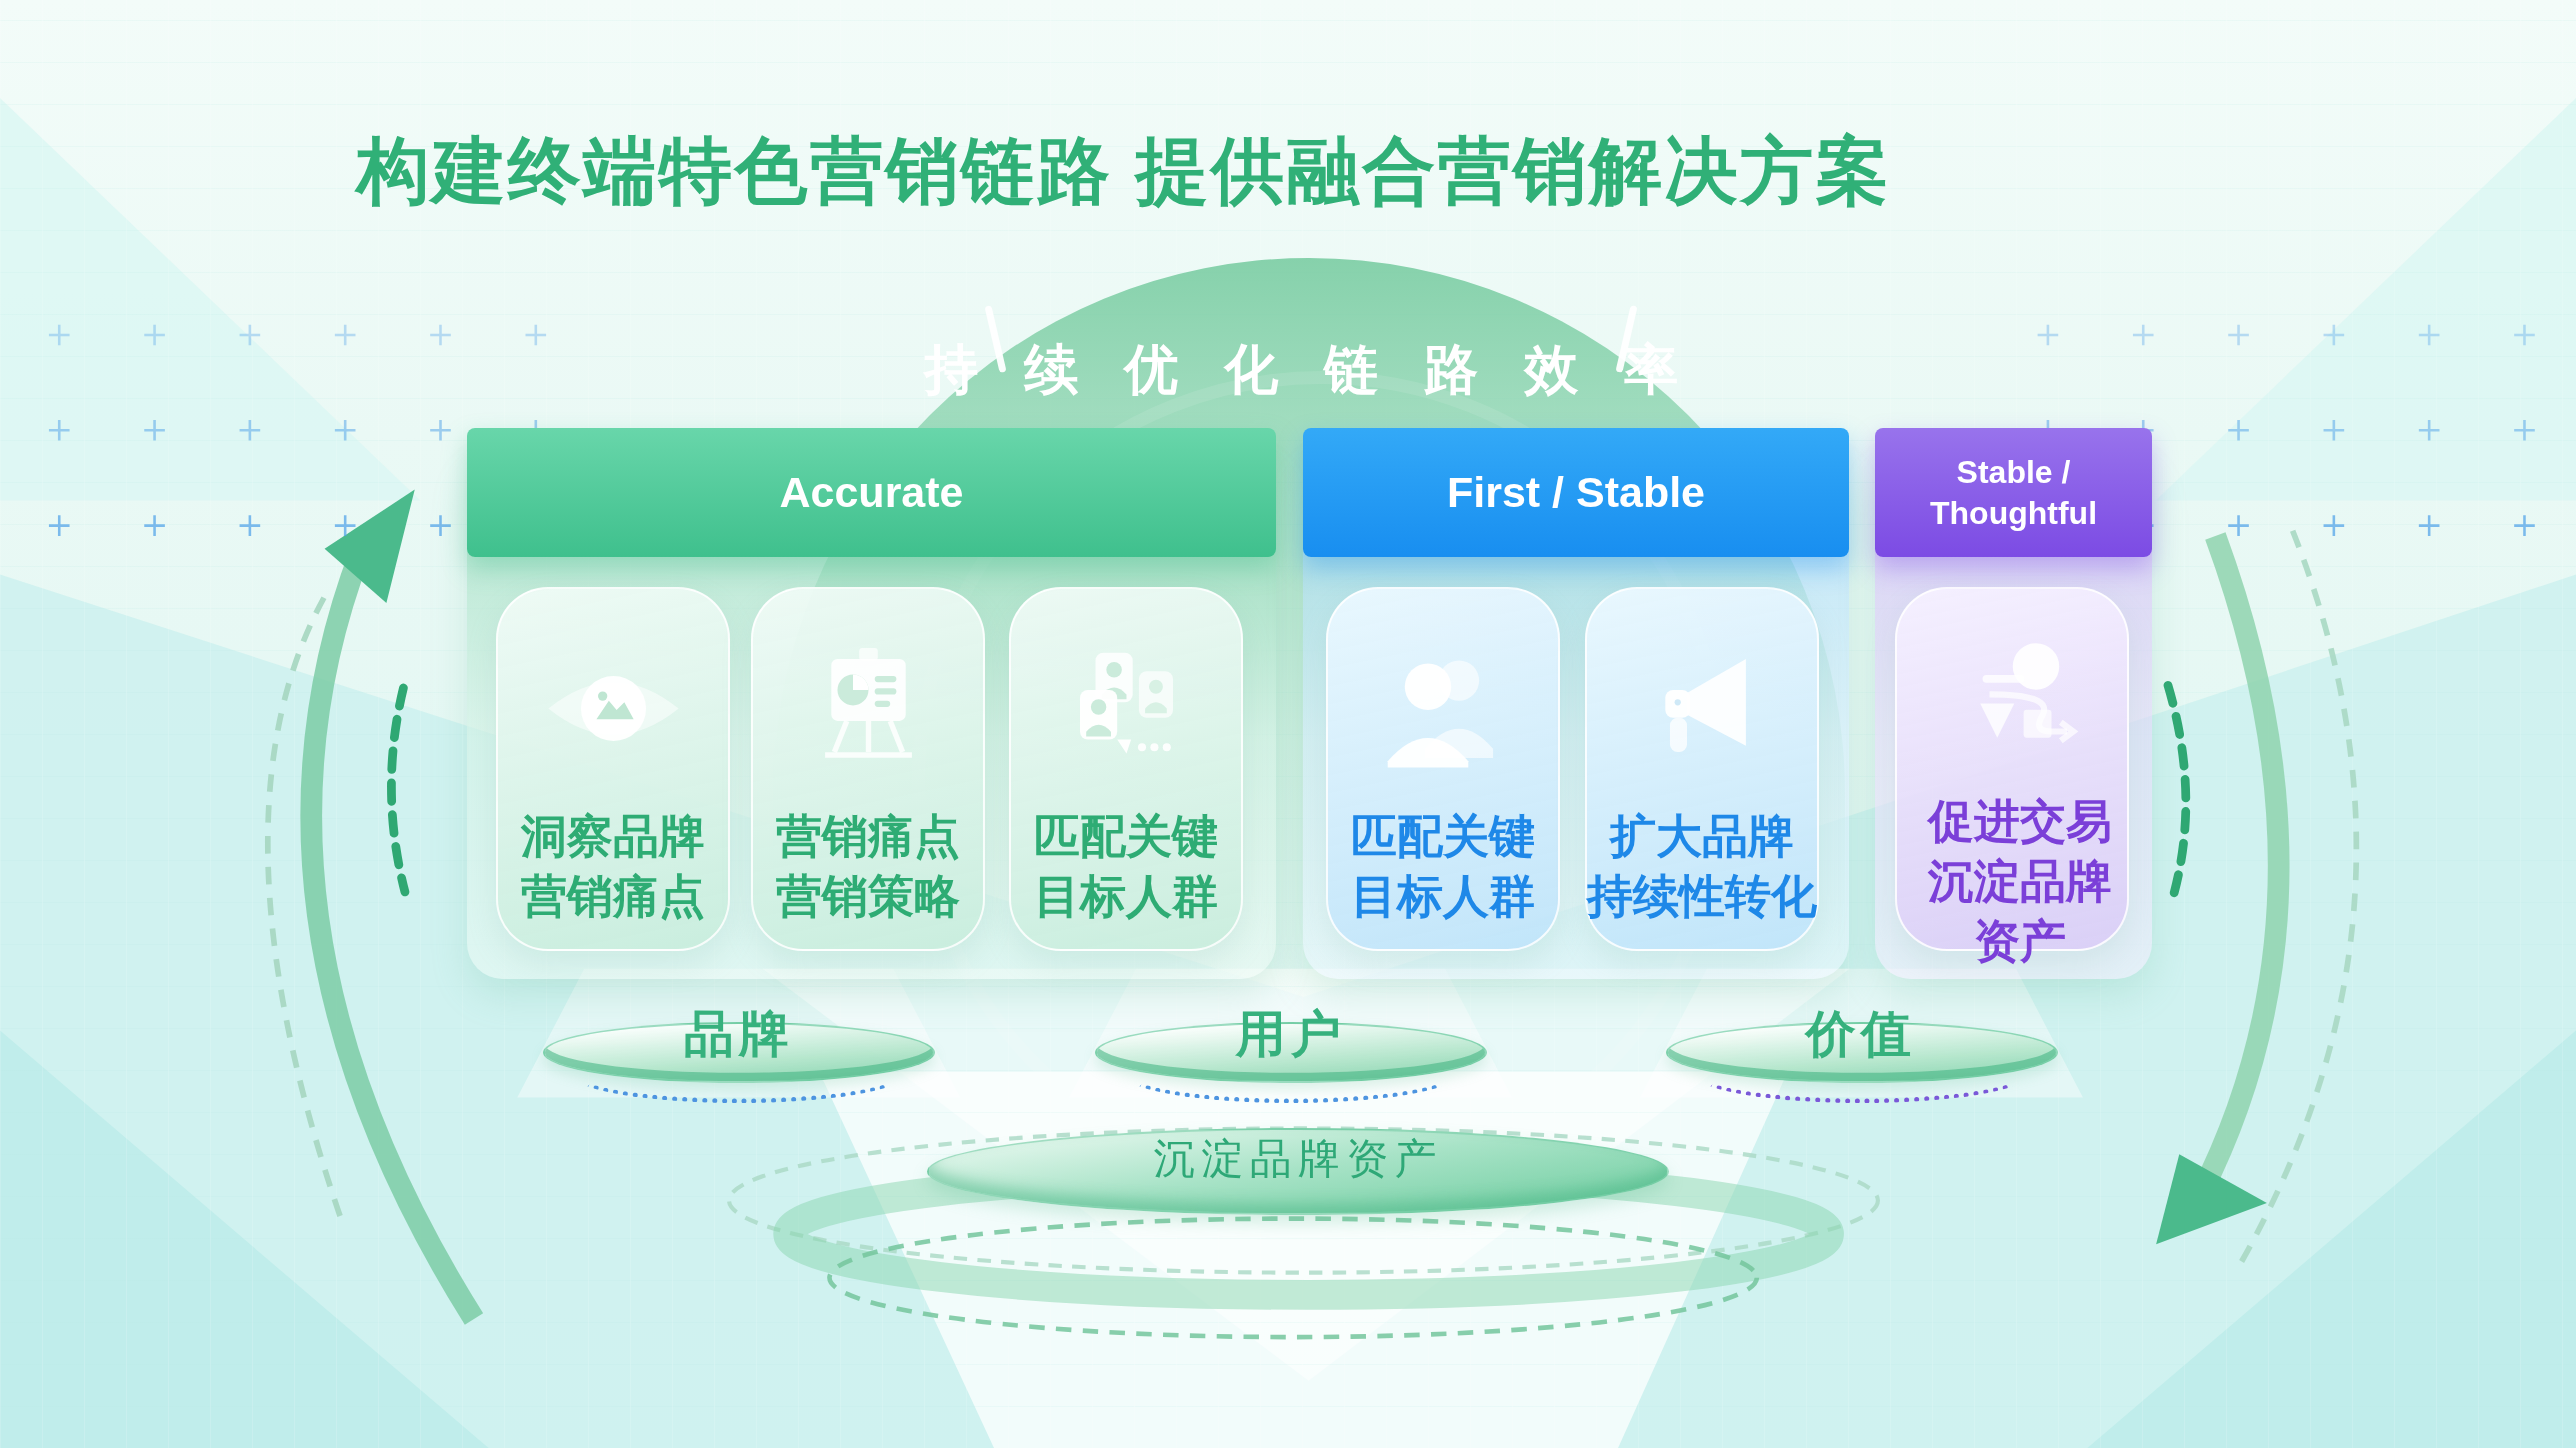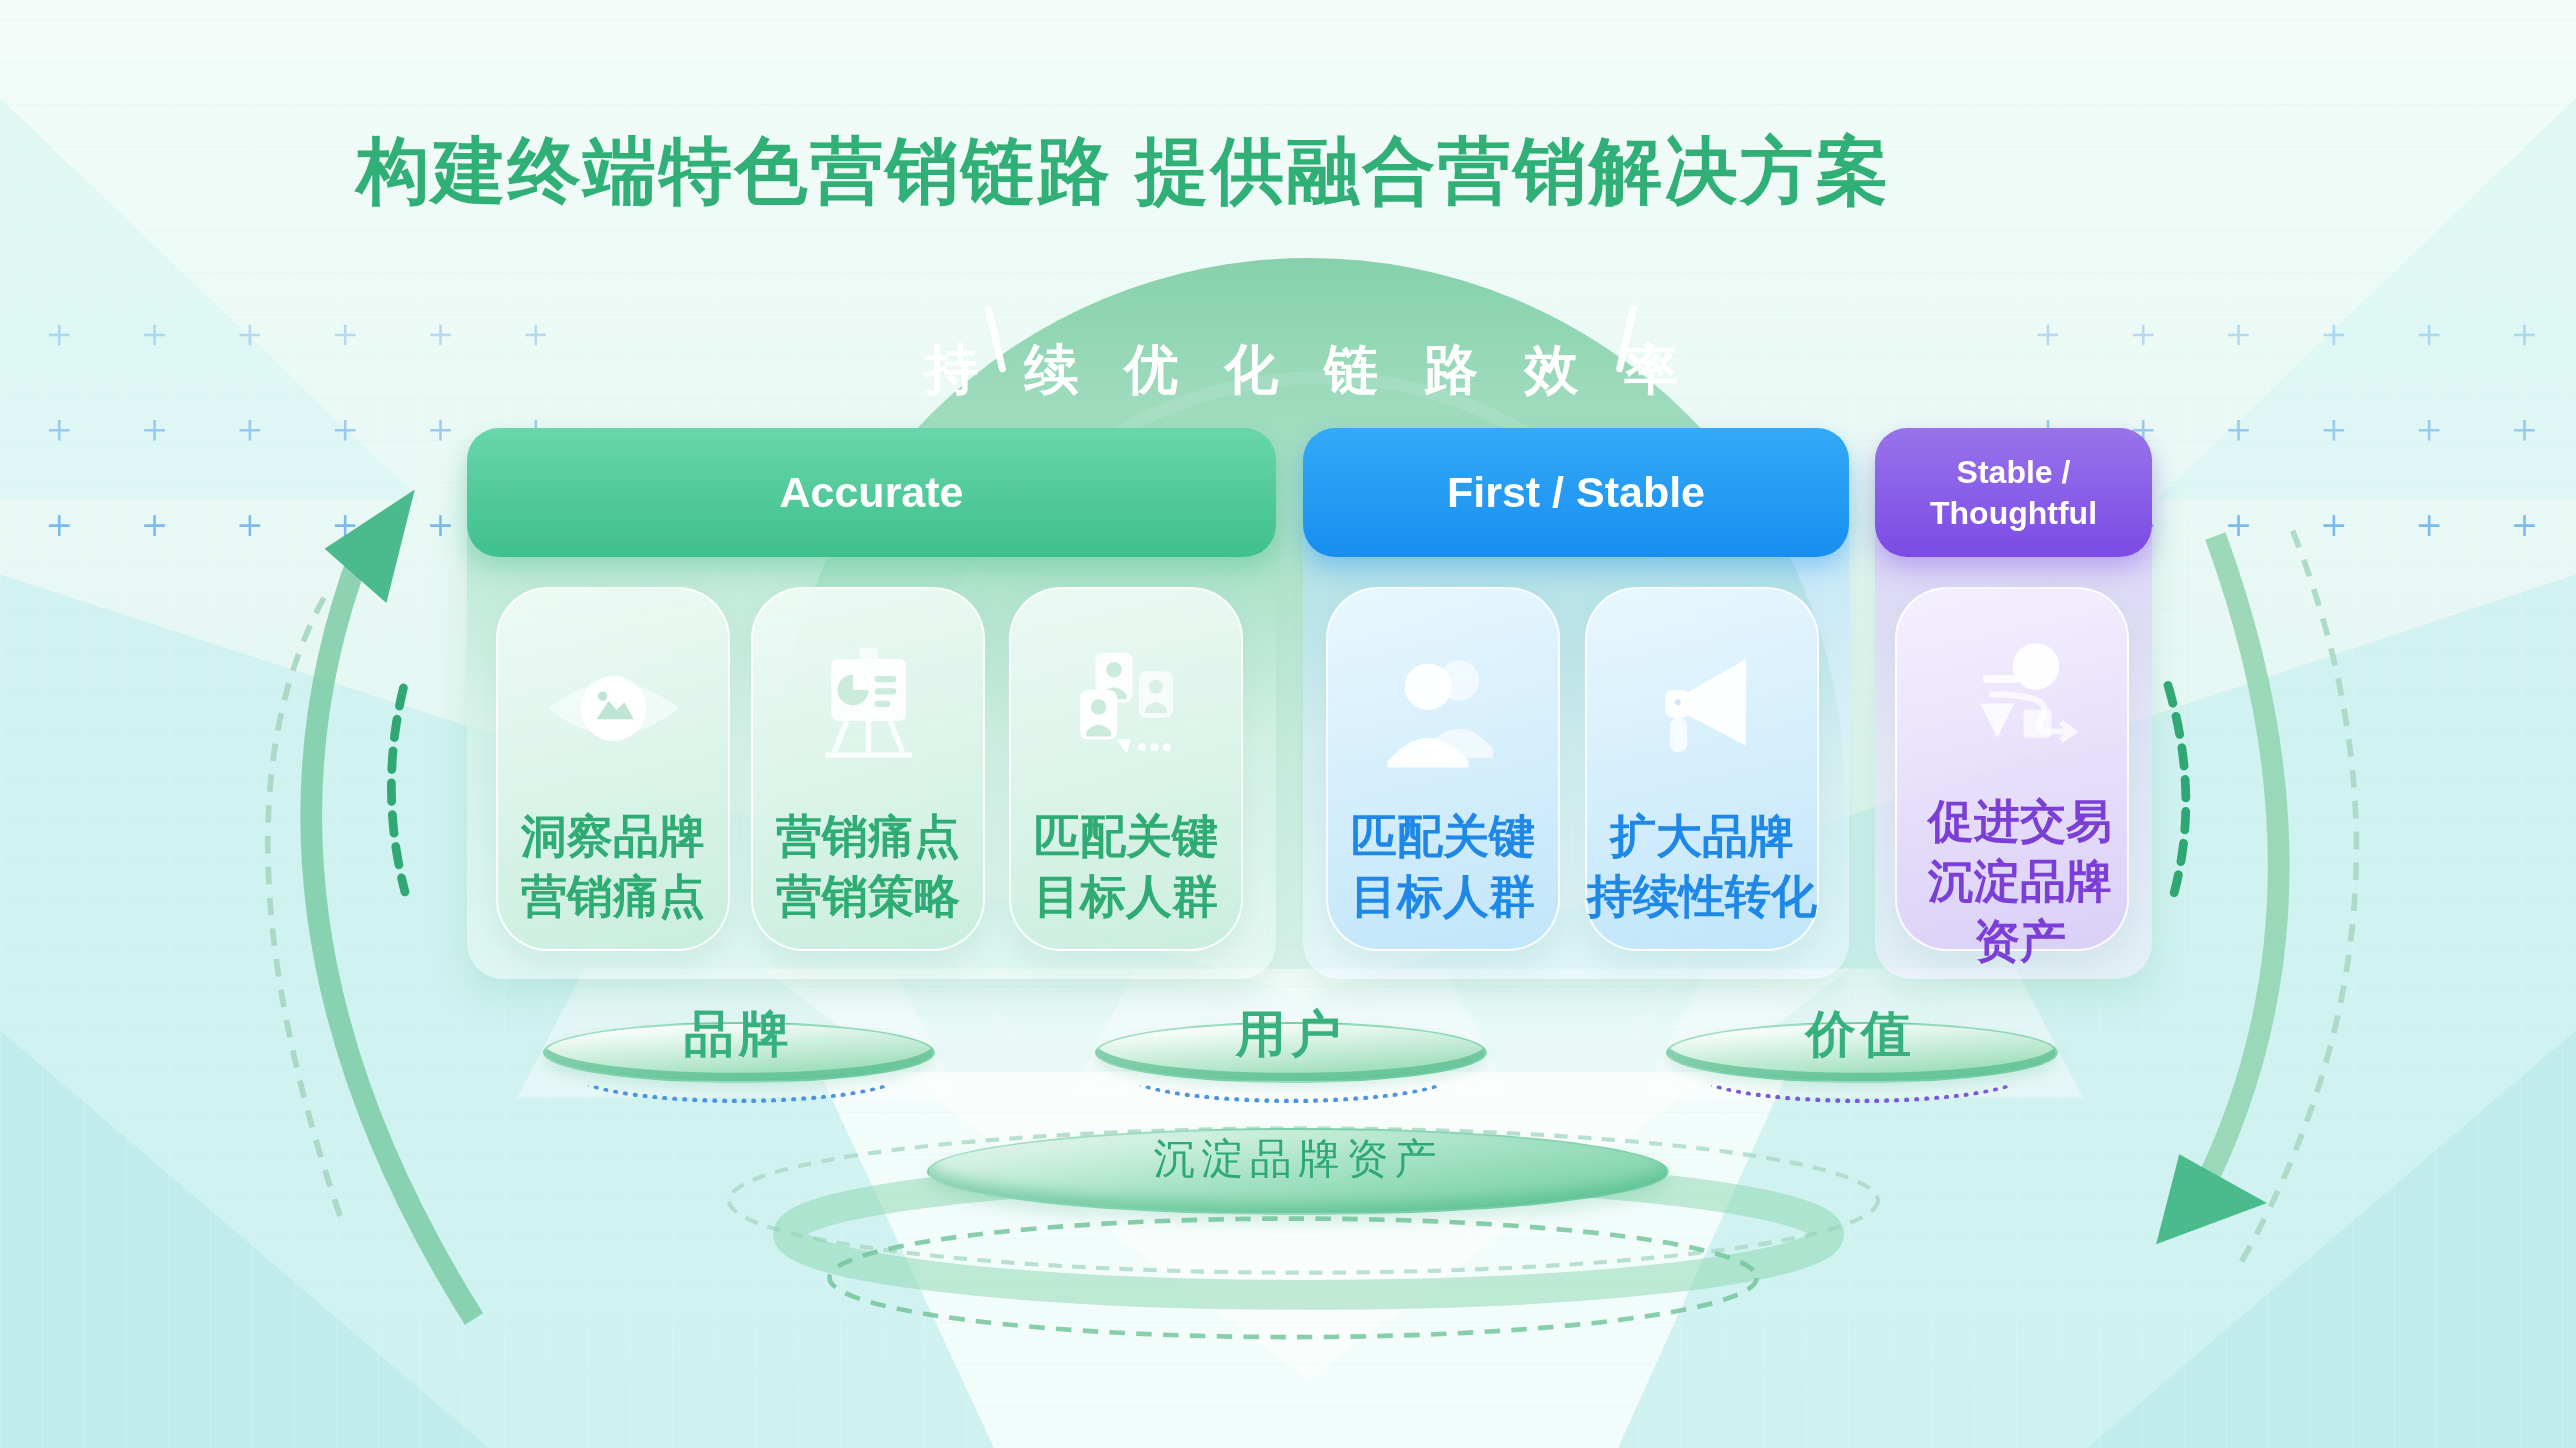--- a/index.html
+++ b/index.html
@@ -27,21 +27,21 @@
   
   .group{position:absolute;top:453px;height:526px;border-radius:36px;
     box-shadow:0 15.5px 36px rgba(110,190,160,.22);}
   .group-accurate{left:467px;width:809px;
     background:linear-gradient(180deg,rgba(126,208,168,.55) 0%,rgba(214,243,231,.62) 55%,rgba(235,250,244,.55) 100%);}
   .group-first{left:1303px;width:546px;
     background:linear-gradient(180deg,rgba(146,208,247,.5) 0%,rgba(214,238,252,.62) 55%,rgba(234,247,254,.55) 100%);}
   .group-stable{left:1875px;width:277px;
     background:linear-gradient(180deg,rgba(198,172,242,.55) 0%,rgba(230,220,250,.6) 55%,rgba(243,238,253,.55) 100%);}
   
-  .pill{position:absolute;top:428px;height:129px;border-radius:32px;display:flex;
+  .pill{position:absolute;top:428px;height:129px;border-radius:8px;display:flex;
     flex-direction:column;align-items:center;justify-content:center;color:#fff;font-weight:bold;}
   .pill-accurate{left:467px;width:809px;font-size:43px;
     background:linear-gradient(180deg,#68D6AA 0%,#3FC08D 100%);
     box-shadow:0 11.3px 25px rgba(63,186,137,.35);}
   .pill-first{left:1303px;width:546px;font-size:43px;
     background:linear-gradient(180deg,#33A9F7 0%,#188EF0 100%);
     box-shadow:0 11.3px 25px rgba(30,140,235,.35);}
   .pill-stable{left:1875px;width:277px;font-size:32px;line-height:1.28;
     background:linear-gradient(180deg,#9873EC 0%,#7C4BE4 100%);
     box-shadow:0 11.3px 25px rgba(124,75,228,.35);}

